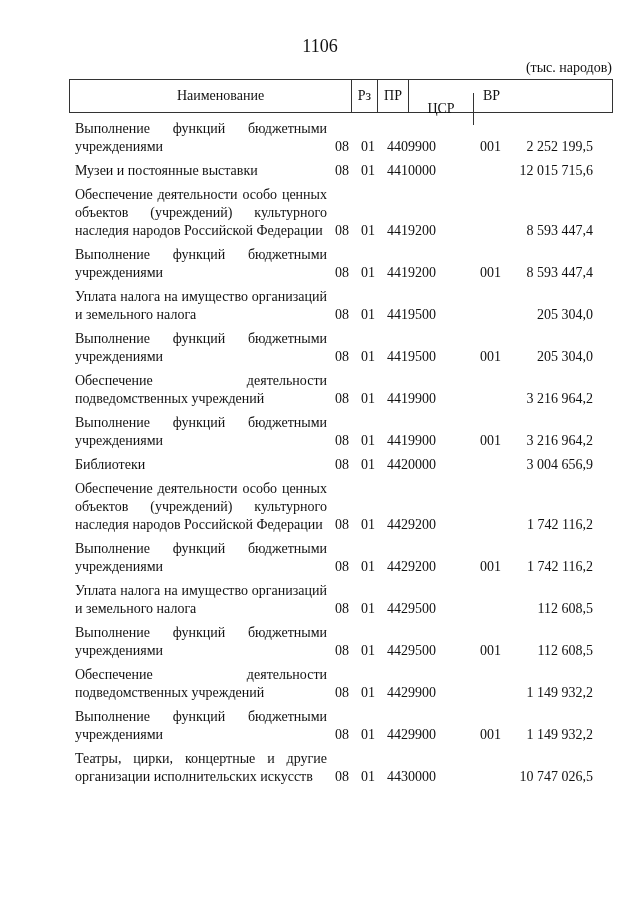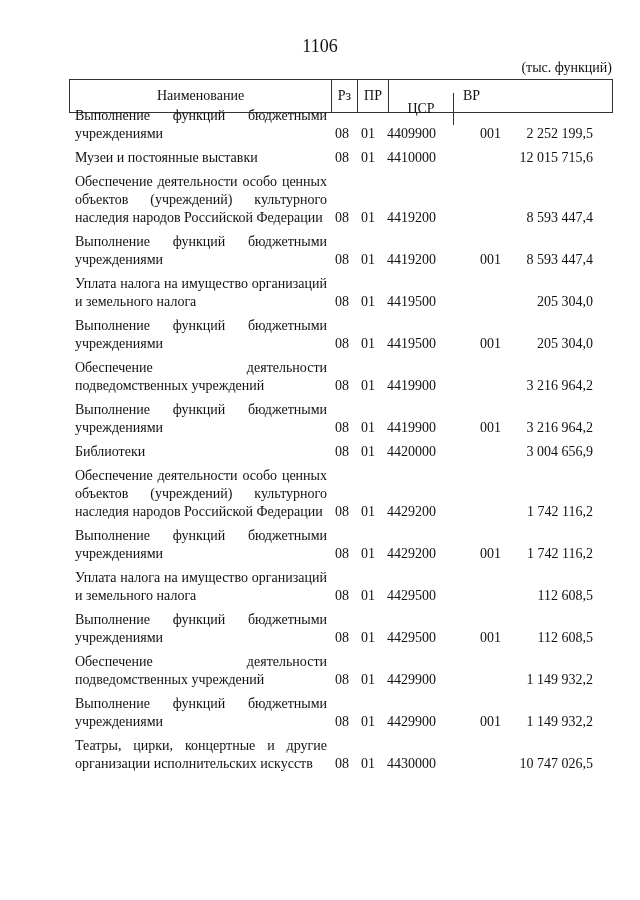--- a/index.html
+++ b/index.html
@@ -32,41 +32,42 @@
     }
     .header {
       position: absolute;
       top: 79px;
       left: 69px;
       width: 544px;
       height: 34px;
       border: 1px solid #333;
       box-sizing: border-box;
       display: flex;
+      padding-left: 20px;
     }
     .header .hc {
       display: flex;
       align-items: center;
       justify-content: center;
       border-right: 1px solid #333;
       box-sizing: border-box;
       height: 100%;
       font-size: 14px;
     }
     .header .hc:last-child { border-right: none; }
     .c-name { width: 262px; }
     .c-rz { width: 26px; }
     .c-pr { width: 31px; }
     .c-csr { width: 65px; margin-top: 13px; }
     .c-vr { width: 35px; }
     .c-sum { width: 125px; }
 
     .rows {
       position: absolute;
-      top: 107px;
+      top: 120px;
       left: 75px;
       width: 538px;
     }
     .row {
       display: flex;
       align-items: flex-end;
       margin-bottom: 6px;
       line-height: 18px;
     }
     .row .name {
@@ -79,21 +80,21 @@
     .row .rz { width: 26px; text-align: left; }
     .row .pr { width: 26px; text-align: left; }
     .row .csr { width: 64px; text-align: left; }
     .row .vr { width: 50px; text-align: right; }
     .row .sum { width: 92px; text-align: right; }
   </style>
 </head>
 <body>
 
 <div class="page-number">1106</div>
-<div class="units">(тыс. функций)</div>
+<div class="units">(тыс. народов)</div>
 
 <div class="header">
   <div class="hc c-name">Наименование</div>
   <div class="hc c-rz">Рз</div>
   <div class="hc c-pr">ПР</div>
   <div class="hc c-csr">ЦСР</div>
   <div class="hc c-vr">ВР</div>
 </div>
 
 <div class="rows">

